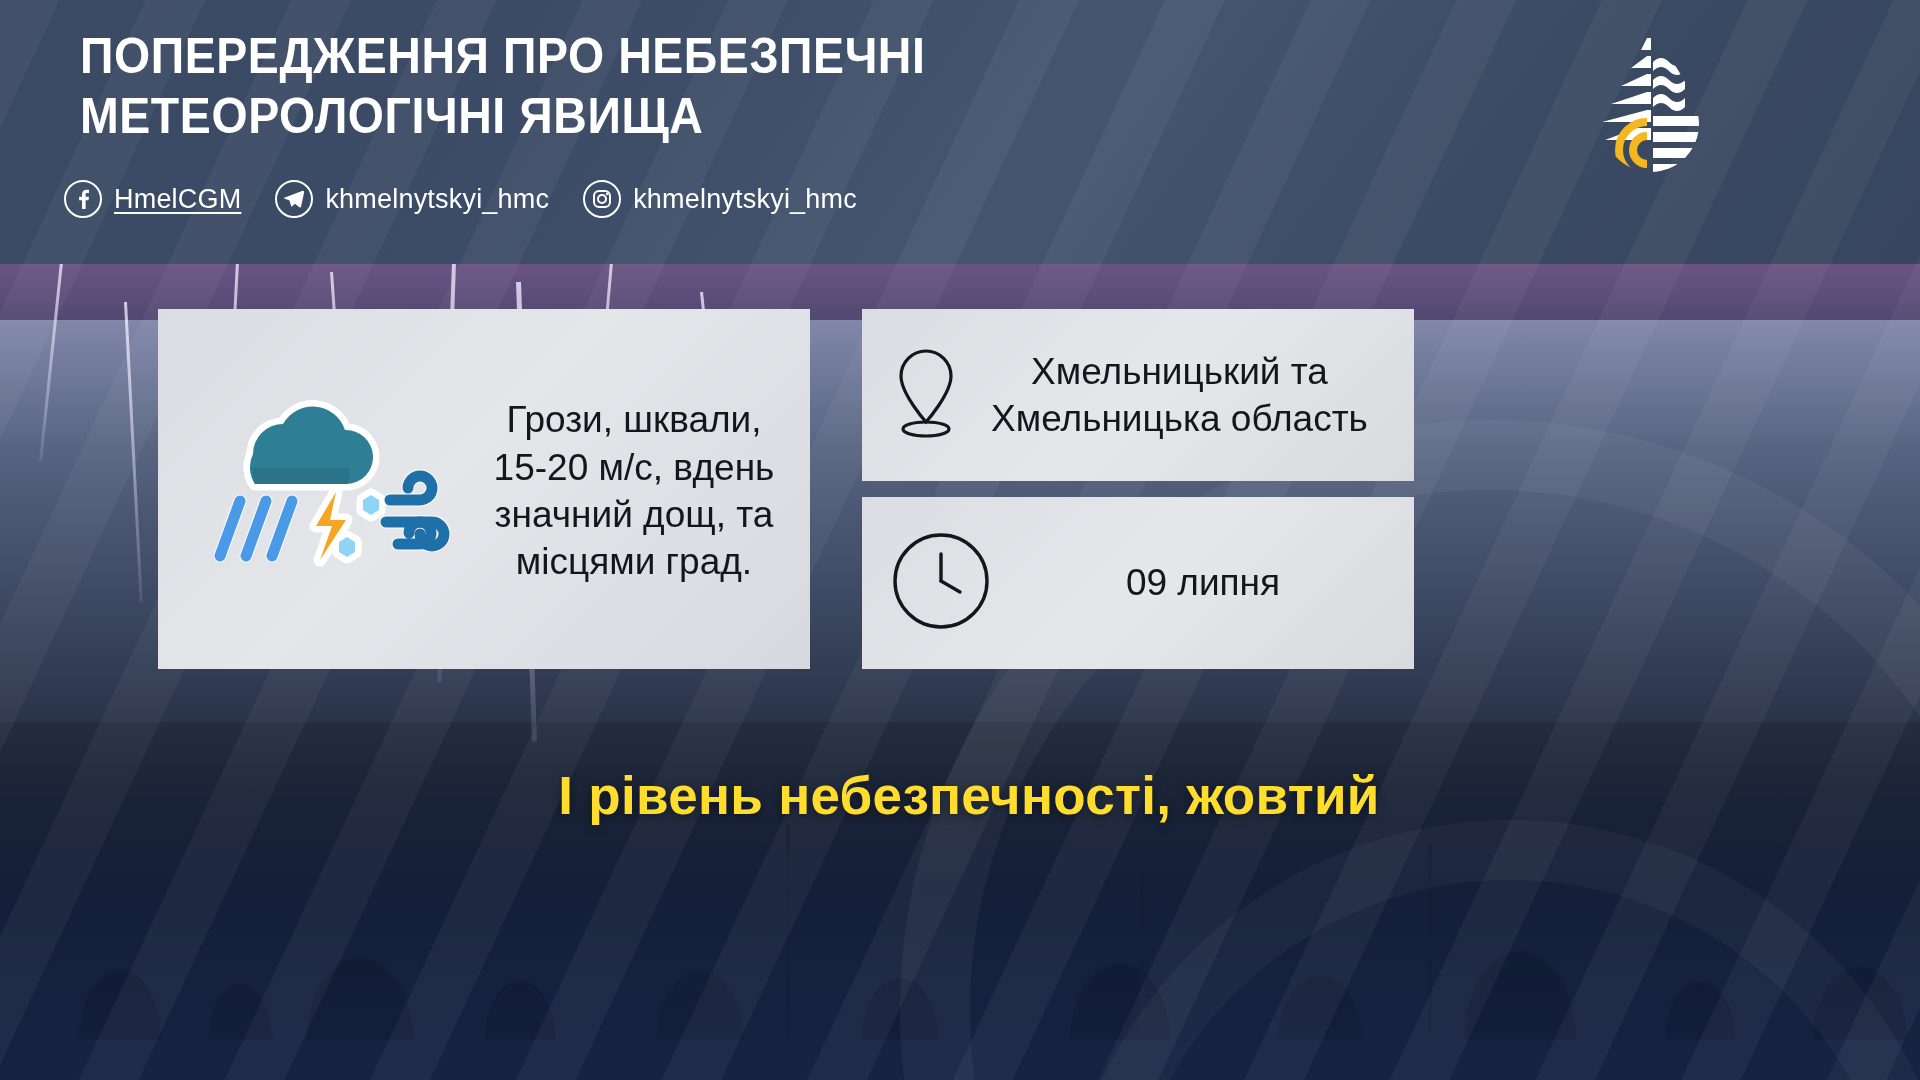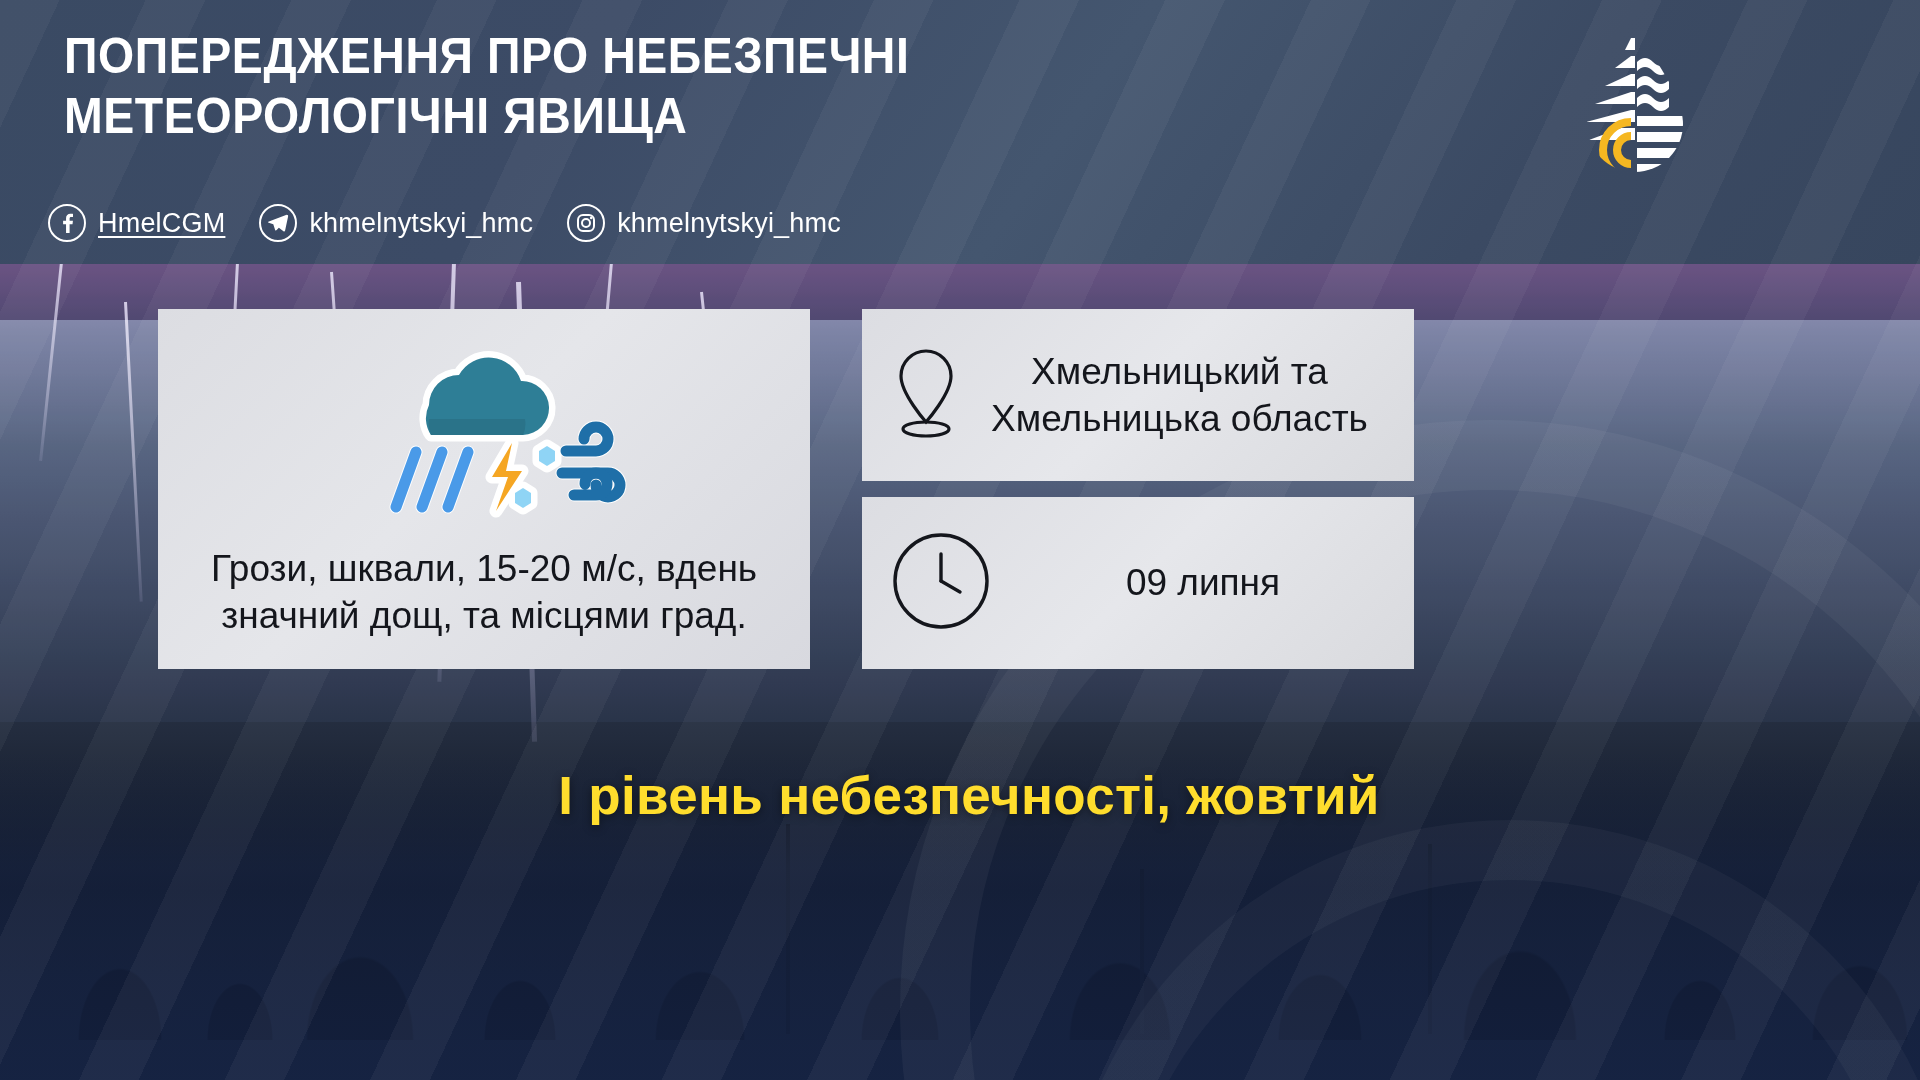--- a/index.html
+++ b/index.html
@@ -76,34 +76,34 @@
     pointer-events:none;
   }
   .big-arc2 {
     position:absolute; right:-40px; bottom:-640px;
     width:900px; height:900px; border-radius:50%;
     border:60px solid rgba(255,255,255,.035);
     pointer-events:none;
   }
 
   
-  .header { position:absolute; left:0; top:0; width:1739px; height:264px; }
+  .header { position:absolute; left:16px; top:0; width:1739px; height:264px; }
   .title {
     position:absolute; left:64px; top:26px; width:1030px;
     color:#fff; font-weight:bold; font-size:50px; line-height:1.2;
     letter-spacing:.6px;
     font-stretch:condensed;
     transform:scaleX(.93); transform-origin:left top;
   }
   .socials {
     position:absolute; left:48px; top:180px;
     display:flex; align-items:center; gap:0;
     color:#fff;
   }
-  .social { display:flex; align-items:center; gap:12px; margin-right:34px;margin-top:24px; }
+  .social { display:flex; align-items:center; gap:12px; margin-right:34px; }
   .social .glyph {
     width:38px; height:38px; border-radius:50%;
     border:2px solid #fff; display:flex; align-items:center; justify-content:center;
     flex:0 0 auto;
   }
   .social .handle { font-size:27px; color:#fff; letter-spacing:.2px; }
   .social .handle.underline { text-decoration:underline; text-underline-offset:4px; }
 
   .brand { position:absolute; right:44px; top:18px; display:flex; align-items:flex-start; gap:26px; }
   .brand-logo { width:120px; height:150px; flex:0 0 auto; margin-top:10px;}
@@ -116,21 +116,21 @@
     text-align:center; font-size:32px; color:#fff; margin-top:6px; letter-spacing:.2px;
   }
 
   
   .card {
     position:absolute; background:#e2e3e7;
     display:flex; align-items:center; justify-content:center;
   }
   .card-left {
     left:158px; top:309px; width:652px; height:360px;
-    flex-direction:column; gap:0;
+    flex-direction:row; gap:0;
     background:linear-gradient(135deg,#dcdde2 0%, #e5e6ea 45%, #d8d9df 100%);
   }
   .card-left .icon-wrap { margin-top:8px; }
   .card-left .warn-text {
     color:#14161c; font-size:37px; line-height:1.28; text-align:center;
     padding:0 26px; margin-top:4px;
   }
   .card-loc {
     left:862px; top:309px; width:552px; height:172px;
     background:linear-gradient(135deg,#dcdde2 0%, #e6e7eb 50%, #d9dade 100%);

